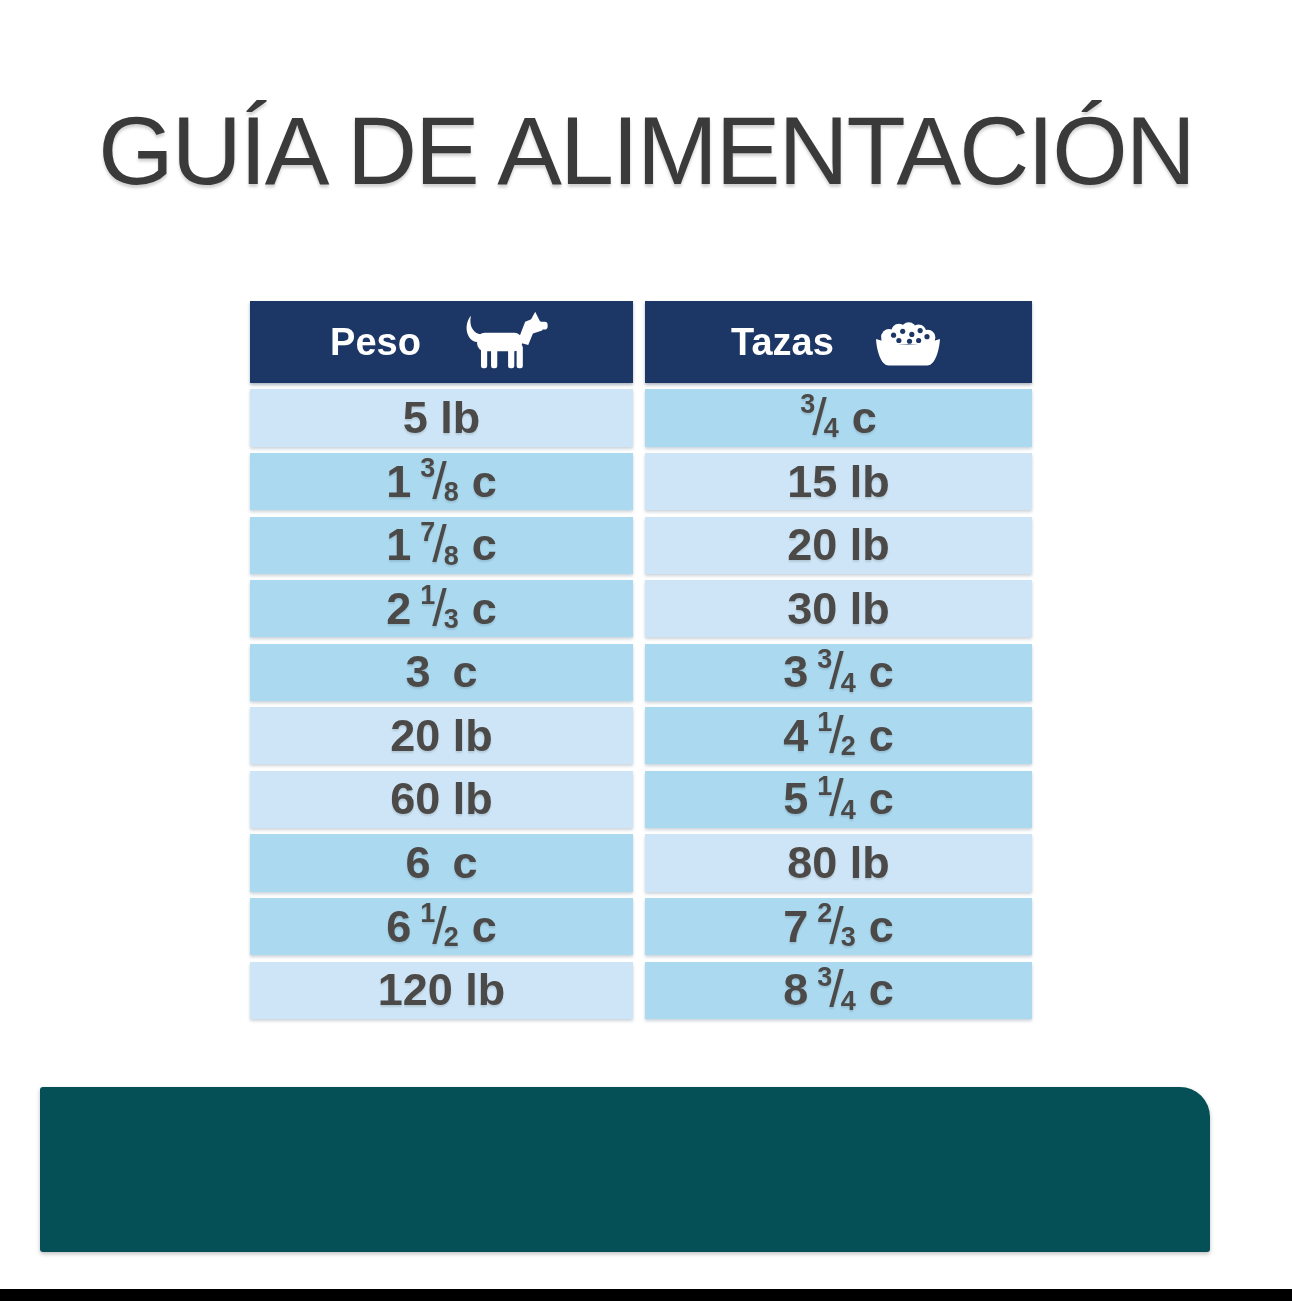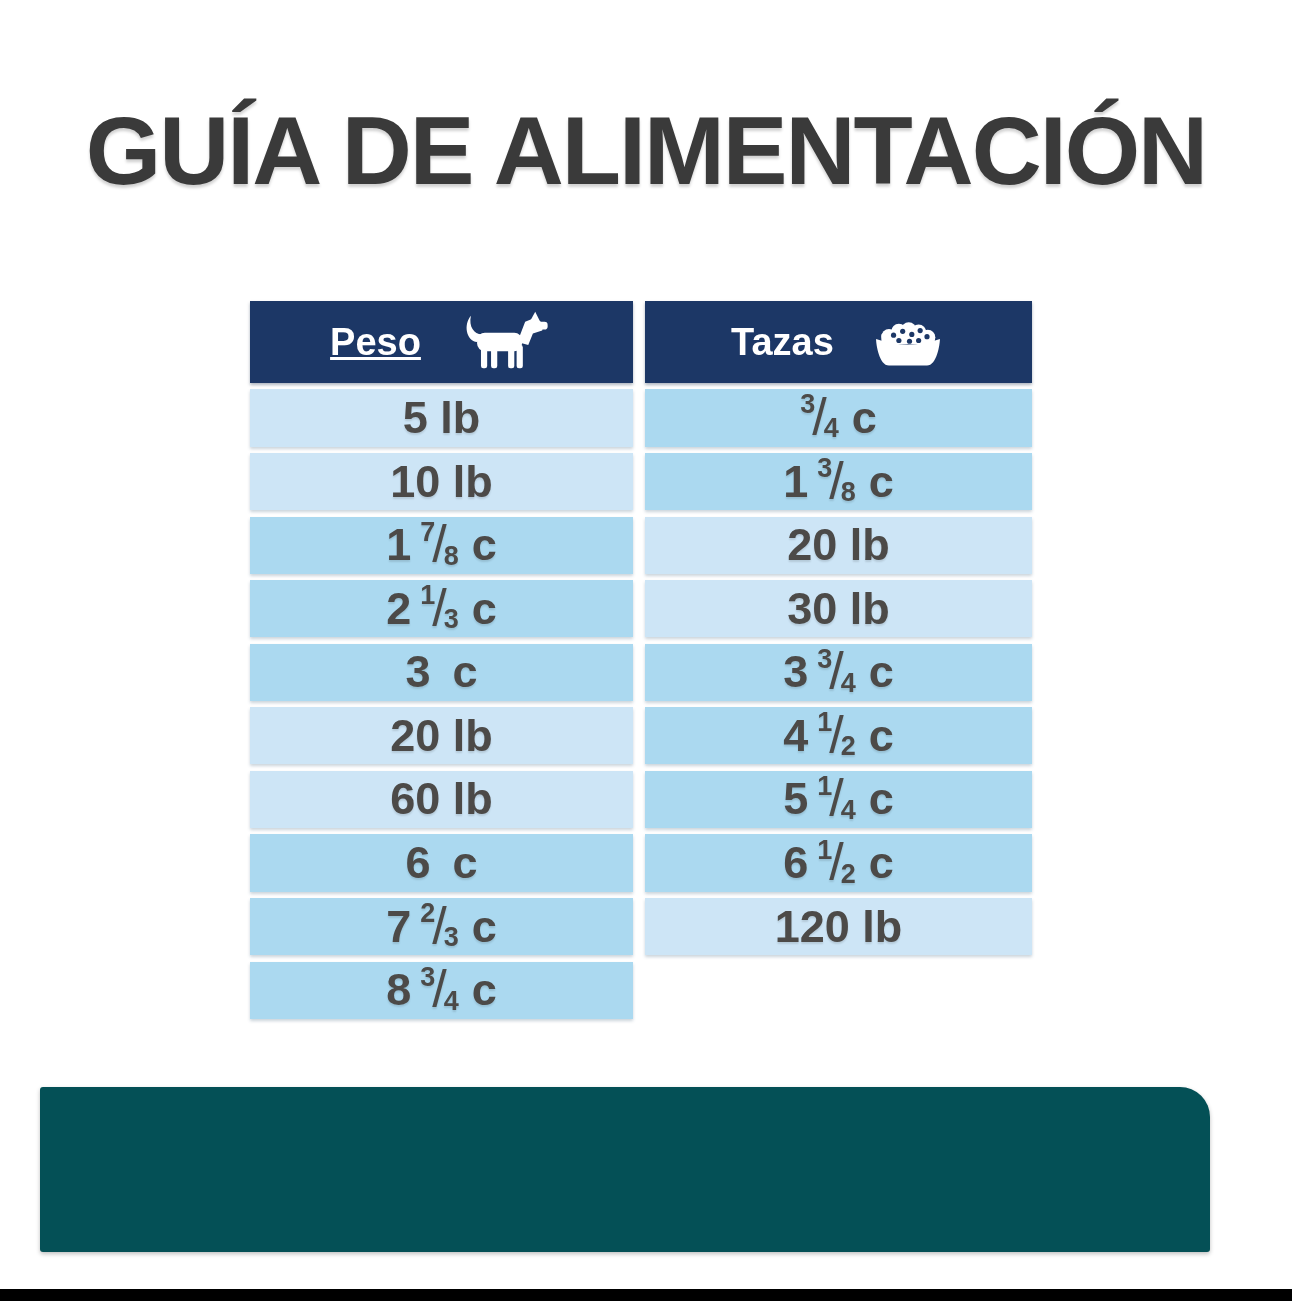--- a/index.html
+++ b/index.html
@@ -2,21 +2,21 @@
 <html><head>
 <meta charset="utf-8">
 <style>
   html,body{margin:0;padding:0;background:#fff;}
   .page{
     position:relative;width:1292px;height:1301px;background:#fff;overflow:hidden;
     font-family:"Liberation Sans","DejaVu Sans",sans-serif;
   }
   .title{
     position:absolute;top:95px;left:0;width:100%;margin:0;
-    text-align:center;font-size:97px;font-weight:700;letter-spacing:-2px;
+    text-align:center;font-size:97px;font-weight:400;letter-spacing:-2px;
     color:#3A3A3A;text-shadow:0 3px 3px rgba(0,0,0,0.18);
     z-index:2;
   }
   .teal-band{
     position:absolute;left:40px;top:1087px;width:1170px;height:165px;
     background:#045056;border-radius:3px 30px 3px 3px;z-index:1;
     box-shadow:0 2px 4px rgba(0,0,0,0.25);
   }
   .bottom-bar{
     position:absolute;left:0;bottom:0;width:100%;height:12px;background:#000;z-index:4;
@@ -29,21 +29,21 @@
     grid-template-rows:82px;
     grid-auto-rows:57.2px;
     column-gap:12px;row-gap:6.4px;
   }
   .hcell{
     background:#1C3766;color:#fff;
     display:flex;align-items:center;justify-content:center;
     font-size:38px;font-weight:700;
     box-shadow:0 2px 3px rgba(20,40,70,0.35);
   }
-  .hcell.hleft{gap:36px;text-decoration:underline;}
+  .hcell.hleft{gap:36px;}
   .hcell.hright{gap:36px;}
   .hicon{display:flex;align-items:center;}
   .cell{
     display:flex;align-items:center;justify-content:center;
     font-size:45px;font-weight:700;color:#4C4A48;
     text-shadow:0 2px 2px rgba(0,0,0,0.12);
     box-shadow:0 2px 3px rgba(70,100,125,0.28);
   }
   .cell-left{background:#CDE5F6;}
   .cell-right{background:#ABD9F0;}
@@ -113,30 +113,30 @@
 
   <div class="cell cell-left">5 lb</div>
       <div class="cell cell-right">
         <span class="frac">
           <span class="num">3</span>
           <span class="sl">/</span>
           <span class="den">4</span>
         </span>
         <span class="unit">c</span>
       </div>
-      <div class="cell cell-left">10 lb</div>
       <div class="cell cell-right">
         <span class="whole">1</span>
         <span class="frac">
           <span class="num">3</span>
           <span class="sl">/</span>
           <span class="den">8</span>
         </span>
         <span class="unit">c</span>
       </div>
+      <div class="cell cell-left">15 lb</div>
       <div class="cell cell-right">
         <span class="whole">1</span>
         <span class="frac">
           <span class="num">7</span>
           <span class="sl">/</span>
           <span class="den">8</span>
         </span>
         <span class="unit">c</span>
       </div>
       <div class="cell cell-left">20 lb</div>
@@ -180,20 +180,21 @@
           <span class="num">1</span>
           <span class="sl">/</span>
           <span class="den">4</span>
         </span>
         <span class="unit">c</span>
       </div>
       <div class="cell cell-right">
         <span class="whole">6</span>
         <span class="unit">c</span>
       </div>
+      <div class="cell cell-left">80 lb</div>
       <div class="cell cell-right">
         <span class="whole">6</span>
         <span class="frac">
           <span class="num">1</span>
           <span class="sl">/</span>
           <span class="den">2</span>
         </span>
         <span class="unit">c</span>
       </div>
       <div class="cell cell-right">

